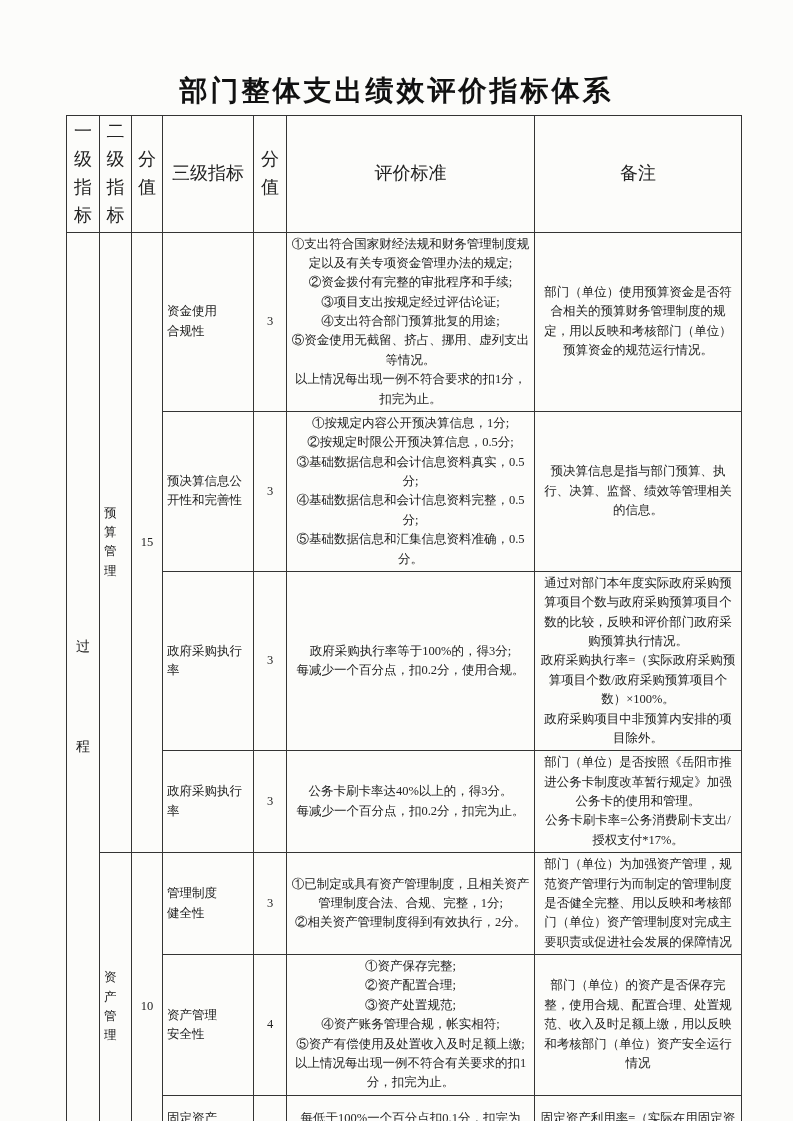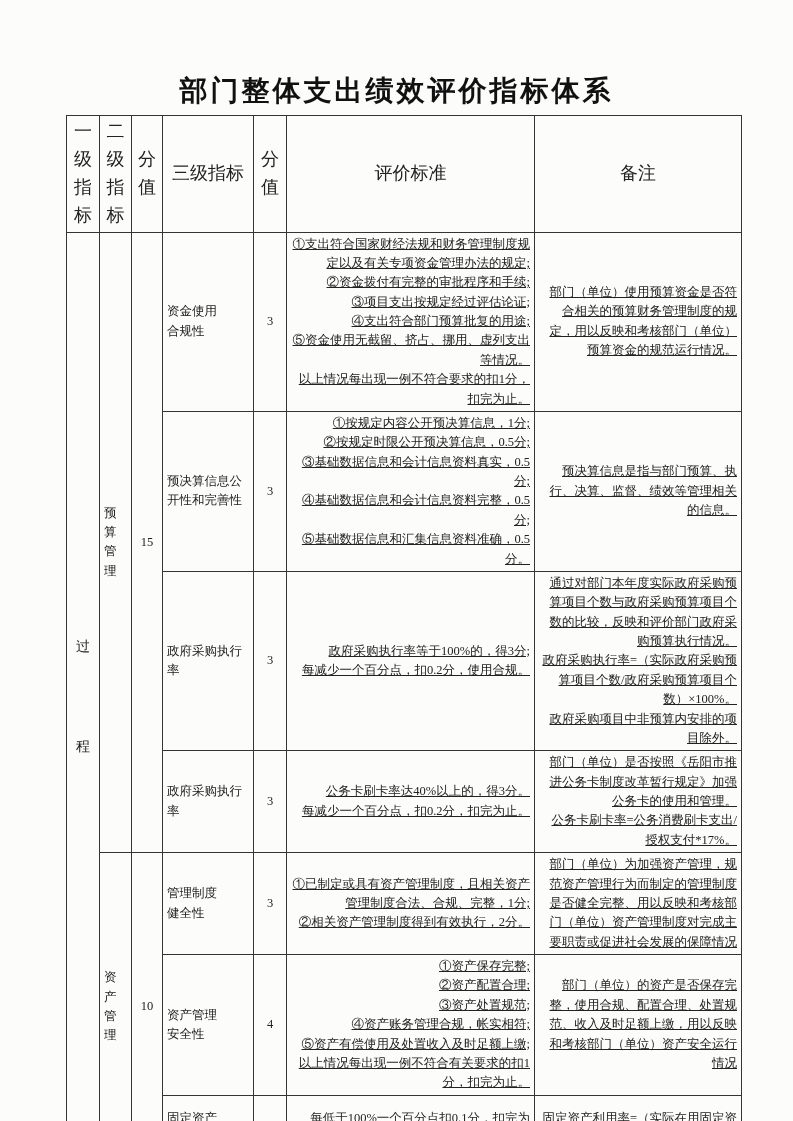--- a/index.html
+++ b/index.html
@@ -72,24 +72,23 @@
     letter-spacing:1px;
   }
   td.score{
     text-align:center;
   }
   td.ind{
     text-align:left;
     white-space:pre-line;
   }
   td.crit, td.remark{
-    text-align:right;
+    text-align:center;
     white-space:pre-line;
     padding:3px 5px;
-    text-decoration:underline;
   }
 </style>
 </head>
 <body>
 
 <div class="page">
   <h1 class="doc-title">部门整体支出绩效评价指标体系</h1>
 
   <table class="indicator-table">
     <colgroup>

